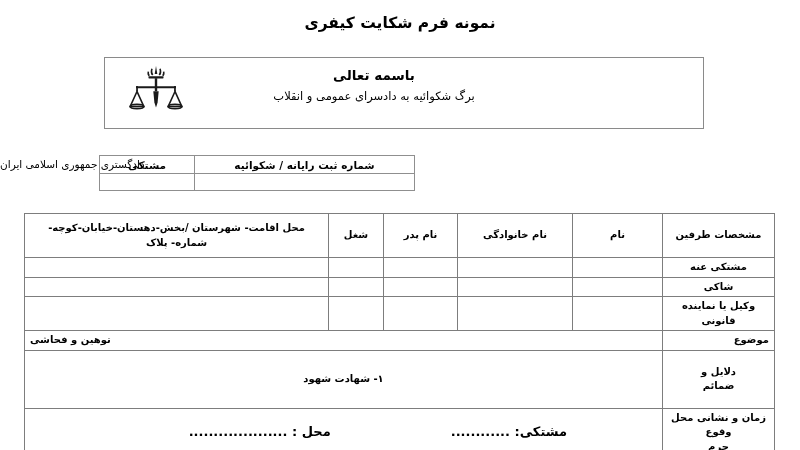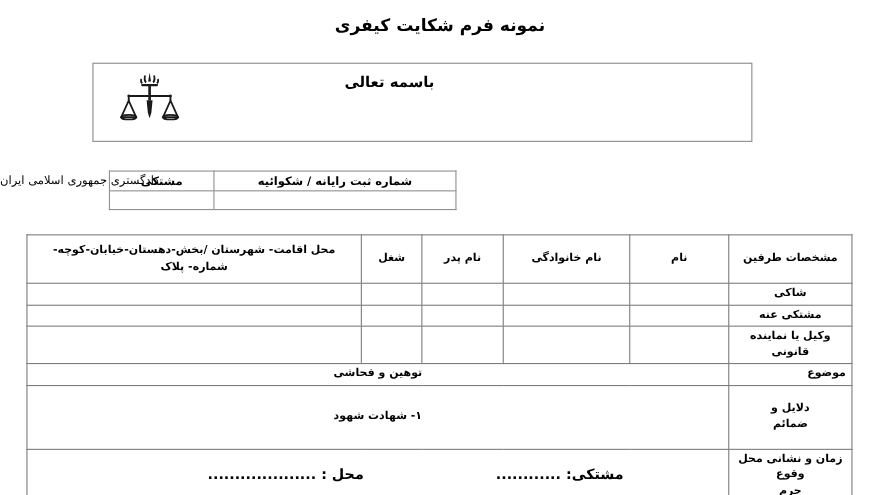--- a/index.html
+++ b/index.html
@@ -29,21 +29,21 @@
     font-weight: bold;
     letter-spacing: 0;
     color: #000;
     line-height: 1.2;
   }
 
   
   .basmala-box {
     position: absolute;
     top: 57px;
-    right: 116px;
+    right: 96px;
     width: 600px;
     height: 72px;
     border: 1.4px solid #8a8a8a;
     box-sizing: border-box;
     background: #fff;
   }
   .basmala-inner {
     position: relative;
     width: 100%;
     height: 100%;
@@ -146,21 +146,21 @@
     height: 44px;
   }
   .row-label {
     text-align: center;
     height: 19px;
   }
   .empty-cell { height: 19px; }
 
   .subject-label { text-align: right; height: 19px; }
   .subject-value {
-    text-align: center;
+    text-align: left;
     height: 19px;
     padding-left: 85px;
     font-weight: bold;
   }
 
   .evidence-label {
     text-align: center;
     height: 58px;
     vertical-align: middle;
   }
@@ -228,20 +228,21 @@
 
         <g fill="none" stroke="#1a1a1a" stroke-width="1.6">
           <path d="M48 29.5 L41.2 44.5 L54.8 44.5 Z"></path>
           <ellipse cx="48" cy="44.5" rx="6.8" ry="2.1"></ellipse>
         </g>
       </svg>
     </div>
 
     <div class="basmala-text-wrap">
       <div class="basmala-title">باسمه تعالی</div>
+      <div class="basmala-sub">برگ شکوائیه به دادسرای عمومی و انقلاب</div>
     </div>
 
   </div>
 </div>
 
 <div class="ministry-line">
   <span>دادگستری جمهوری اسلامی ایران</span>
 </div>
 
 <table class="reg-table">
@@ -263,30 +264,30 @@
     <tr>
       <td class="th-cell col-party">مشخصات طرفین</td>
       <td class="th-cell col-name">نام</td>
       <td class="th-cell col-family">نام خانوادگی</td>
       <td class="th-cell col-father">نام پدر</td>
       <td class="th-cell col-job">شغل</td>
       <td class="th-cell col-address">محل اقامت- شهرستان /بخش-دهستان-خیابان-کوچه- شماره- پلاک</td>
     </tr>
 
     <tr>
-      <td class="row-label col-party">شاکی</td>
+      <td class="row-label col-party">مشتکی عنه</td>
       <td class="empty-cell col-name"></td>
       <td class="empty-cell col-family"></td>
       <td class="empty-cell col-father"></td>
       <td class="empty-cell col-job"></td>
       <td class="empty-cell col-address"></td>
     </tr>
 
     <tr>
-      <td class="row-label col-party">مشتکی عنه</td>
+      <td class="row-label col-party">شاکی</td>
       <td class="empty-cell col-name"></td>
       <td class="empty-cell col-family"></td>
       <td class="empty-cell col-father"></td>
       <td class="empty-cell col-job"></td>
       <td class="empty-cell col-address"></td>
     </tr>
 
     <tr>
       <td class="row-label col-party">وکیل یا نماینده قانونی</td>
       <td class="empty-cell col-name"></td>

